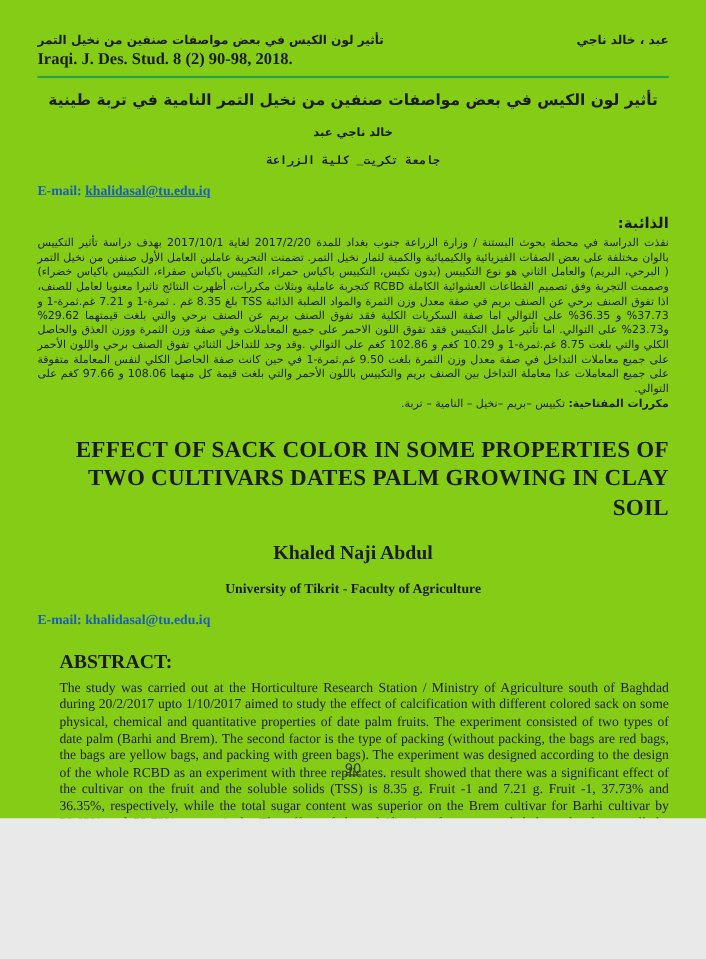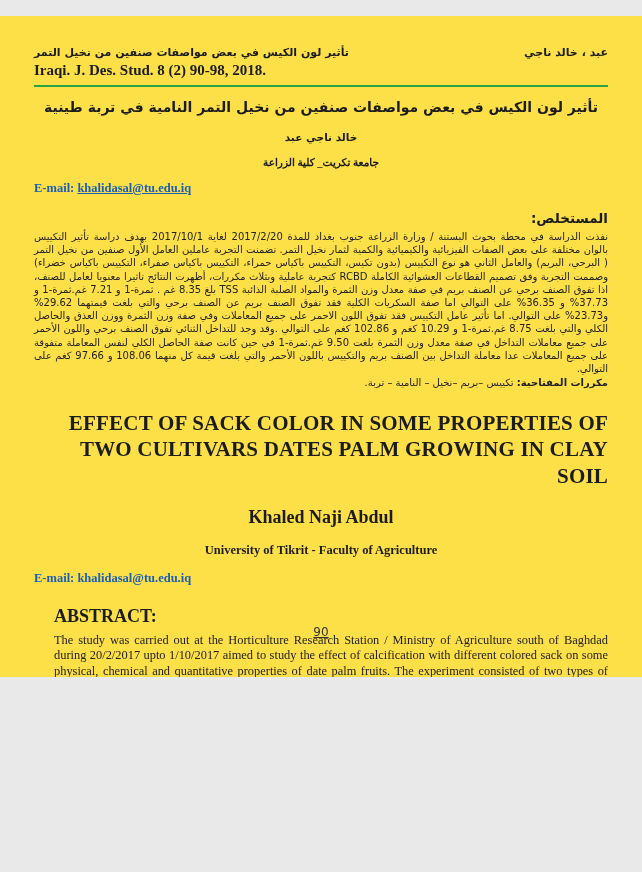--- a/index.html
+++ b/index.html
@@ -1,18 +1,18 @@
 <!DOCTYPE html>
 <html><head>
 <meta charset="utf-8">
 <style>
   * { margin:0; padding:0; box-sizing:border-box; }
   html,body { background:#e9e9e9; }
   .page {
-    width:642px; height:661px; margin:16px auto; background:#fde047;
+    width:642px; height:744px; margin:0 auto; background:#84cc16;
     position:relative; overflow:hidden;
     font-family:"Liberation Serif", serif; color:#1c1c1c;
   }
   .content { padding:0 34px; }
   
   .hdr { padding:30px 34px 0 34px; }
   .hdr-row { display:flex; justify-content:space-between; align-items:baseline; }
   .hdr-running-title {
     font-family:"DejaVu Sans", sans-serif; font-weight:bold; font-size:11px; direction:rtl;
   }
@@ -25,21 +25,21 @@
   .ar-title {
     margin-top:12px; text-align:center; direction:rtl;
     font-family:"DejaVu Sans", sans-serif; font-weight:bold; font-size:14px;
   }
   .ar-author {
     margin-top:16px; text-align:center; direction:rtl;
     font-family:"DejaVu Sans", sans-serif; font-weight:bold; font-size:10.5px;
   }
   .ar-affil {
     margin-top:13px; text-align:center; direction:rtl;
-    font-family:Liberation Serif, serif; font-weight:bold; font-size:10.5px;
+    font-family:Liberation Mono, monospace; font-weight:bold; font-size:10.5px;
   }
   .email-line {
     margin-top:13px; text-align:left; font-weight:bold; font-size:12.5px; color:#1a5eb8;
   }
   .email-line a { color:#1a5eb8; text-decoration:none; }
   .email-line.u a { text-decoration:underline; }
   .ar-abs-head {
     margin-top:14px; text-align:right; direction:rtl;
     font-family:"DejaVu Sans", sans-serif; font-weight:bold; font-size:13.5px;
   }
@@ -93,21 +93,21 @@
     <div class="ar-title">تأثير لون الكيس في بعض مواصفات صنفين من نخيل التمر النامية في تربة طينية</div>
 
     <div class="ar-author">خالد ناجي عبد</div>
 
     <div class="ar-affil">جامعة تكريت_  كلية الزراعة</div>
 
     <div class="email-line u">
       <span>E-mail: </span><a href="#">khalidasal@tu.edu.iq</a>
     </div>
 
-    <div class="ar-abs-head">المستخلص:</div>
+    <div class="ar-abs-head">الذائبة:</div>
 
     <div class="ar-abs">نفذت الدراسة في محطة بحوث البستنة / وزارة الزراعة جنوب بغداد للمدة 2017/2/20 لغاية 2017/10/1 بهدف دراسة تأثير التكييس بالوان مختلفة على بعض الصفات الفيزيائية والكيميائية والكمية لثمار نخيل التمر. تضمنت التجربة عاملين العامل الأول صنفين من نخيل التمر ( البرحي، البريم) والعامل الثاني هو نوع التكييس (بدون تكيس، التكييس باكياس حمراء، التكييس باكياس صفراء، التكييس باكياس خضراء) وصممت التجربة وفق تصميم القطاعات العشوائية الكاملة RCBD كتجربة عاملية وبثلاث مكررات، أظهرت النتائج تاثيرا معنويا لعامل للصنف، اذا تفوق الصنف برحي عن الصنف بريم في صفة معدل وزن الثمرة والمواد الصلبة الذائبة TSS بلغ 8.35 غم . ثمرة-1 و 7.21 غم.ثمرة-1 و 37.73% و 36.35% على التوالي اما صفة السكريات الكلية فقد تفوق الصنف بريم عن الصنف برحي والتي بلغت قيمتهما 29.62% و23.73% على التوالي. اما تأثير عامل التكييس فقد تفوق اللون الاحمر على جميع المعاملات وفي صفة وزن الثمرة  ووزن العذق والحاصل الكلي والتي بلغت 8.75 غم.ثمرة-1 و 10.29 كغم و 102.86 كغم على التوالي .وقد وجد للتداخل الثنائي تفوق الصنف برحي  واللون الأحمر على جميع معاملات التداخل في صفة معدل وزن الثمرة بلغت 9.50 غم.ثمرة-1 في حين كانت صفة الحاصل الكلي لنفس المعاملة متفوقة على جميع المعاملات عدا معاملة التداخل بين الصنف بريم والتكييس باللون الأحمر والتي بلغت قيمة كل منهما 108.06 و 97.66 كغم على التوالي.</div>
 
     <div class="ar-keywords">
       <span class="kw-label">مكررات المفتاحية:</span><span> تكييس –بريم –نخيل – النامية – تربة.</span>
     </div>
 
     <div class="en-title">EFFECT OF SACK COLOR IN SOME PROPERTIES OF TWO CULTIVARS DATES PALM GROWING IN CLAY SOIL</div>
 
     <div class="en-author">Khaled Naji Abdul</div>

